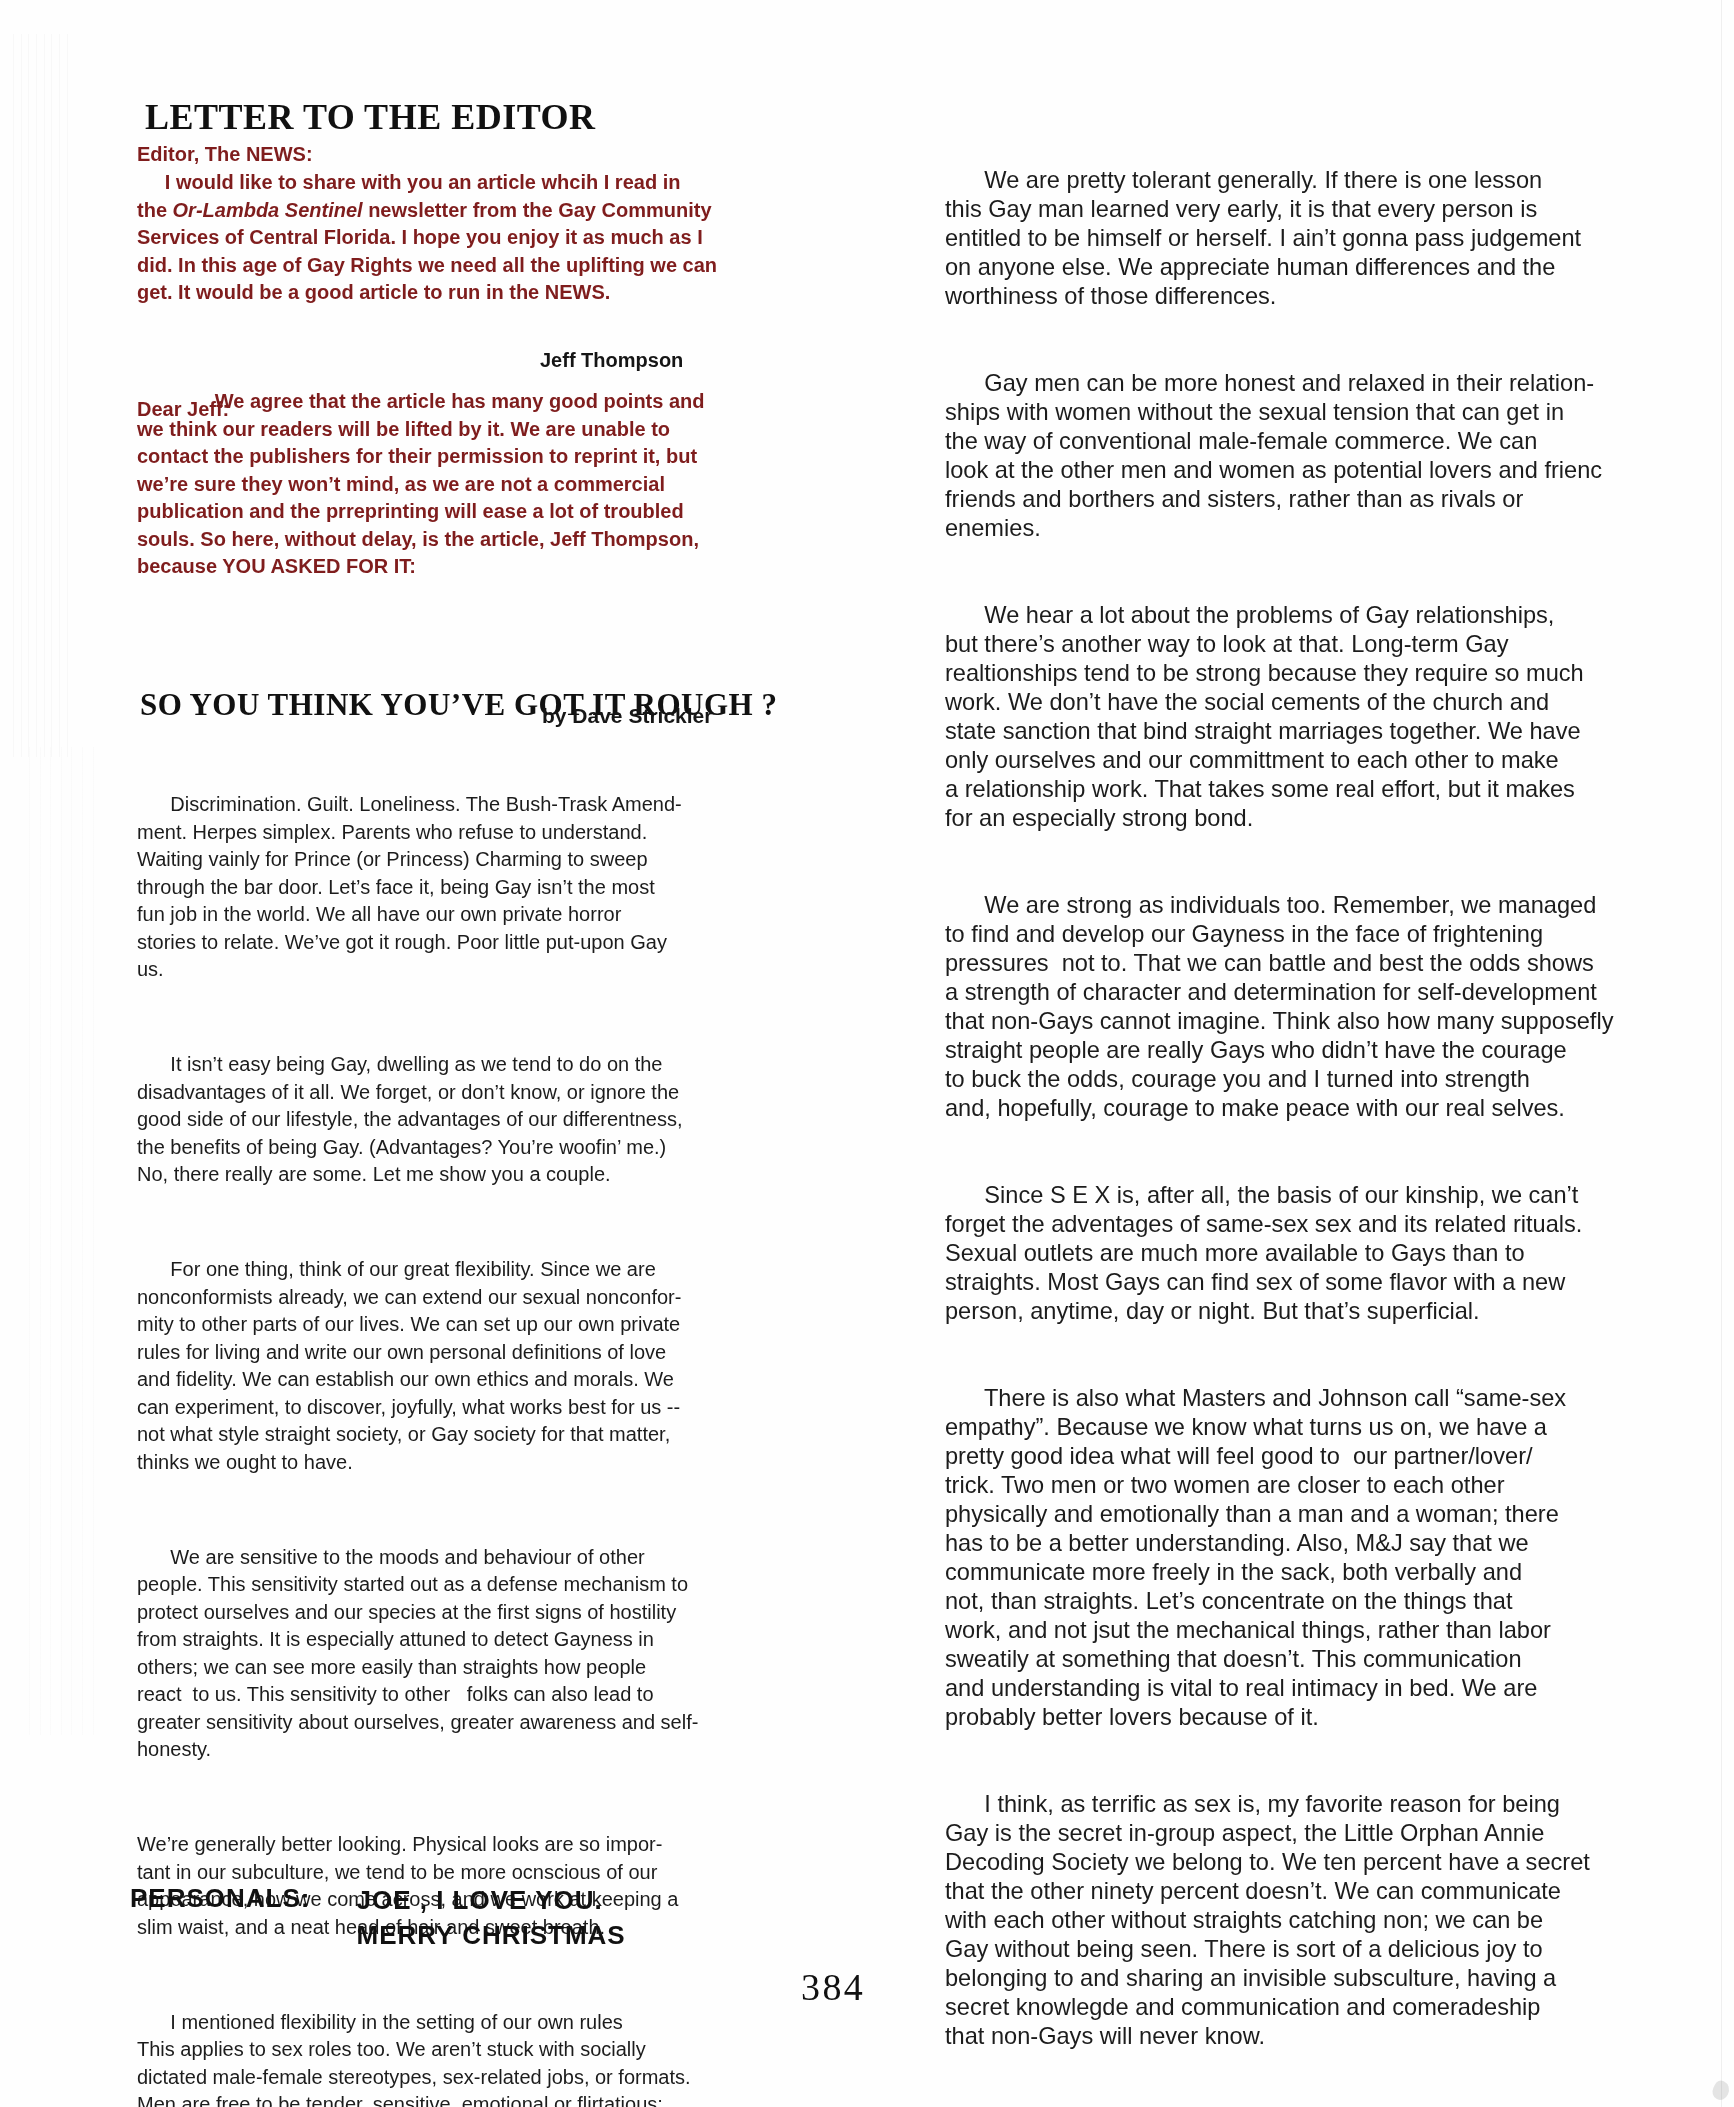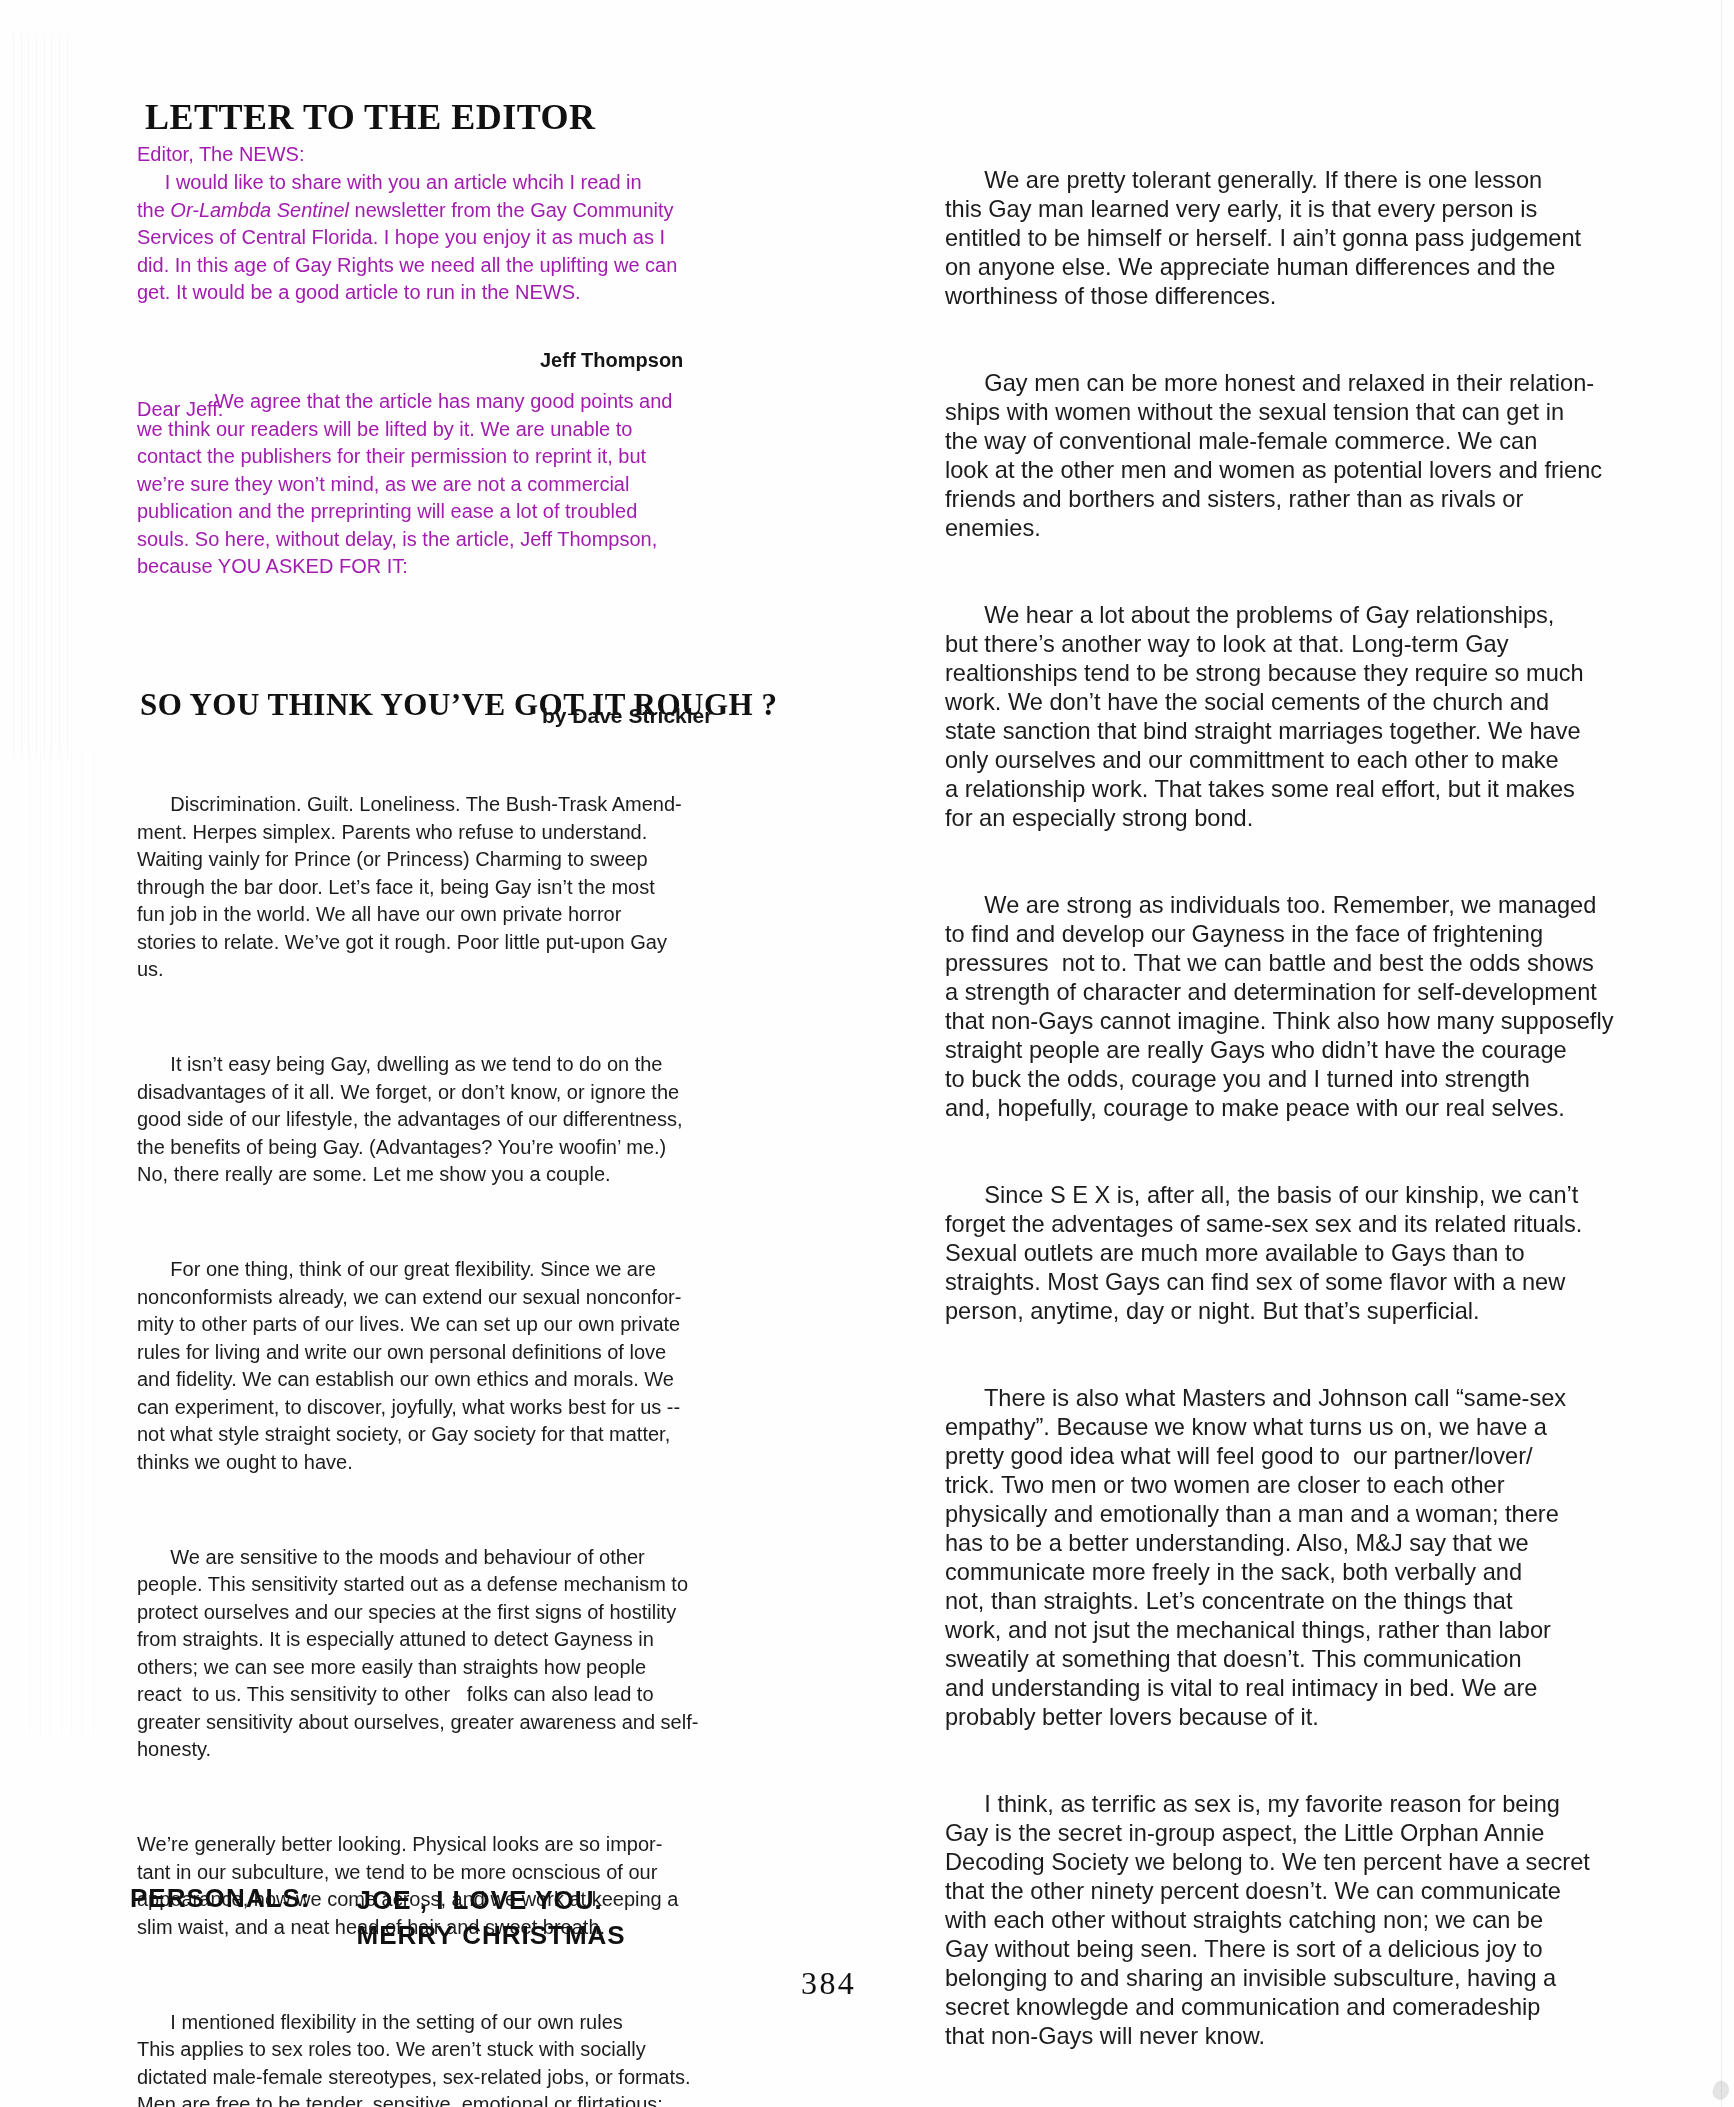--- a/index.html
+++ b/index.html
@@ -53,24 +53,24 @@
   }
   h2.doc-h2 {
     margin: 0;
     font-family: "Liberation Serif", serif;
     font-weight: bold;
     font-size: 31px;
     letter-spacing: 0.5px;
     color: #111;
   }
   .letter-sec {
-    font-weight: normal;
+    font-weight: bold;
     font-size: 20px;
     line-height: 27.5px;
-    color: #a21caf;
+    color: #7f1d1d;
   }
   .letter-sec i { font-style: italic; }
   .article-left-text {
     font-size: 20px;
     line-height: 27.5px;
     color: #1c1c1c;
   }
   .article-left-text p { margin: 0 0 12.5px 0; white-space: pre; }
   .col-right-text {
     font-size: 23.6px;
@@ -99,21 +99,21 @@
   }
   .personals .p-value {
     white-space: pre;
     line-height: 35px;
   }
   .page-number {
     position: absolute;
     left: 801px;
     top: 1965px;
     font-family: "Liberation Serif", serif;
-    font-size: 32px;
+    font-size: 38px;
     letter-spacing: 2.4px;
     color: #111;
   }
 </style>
 </head>
 <body>
 
 <div class="page">
 
   <div class="streak-a"></div>

